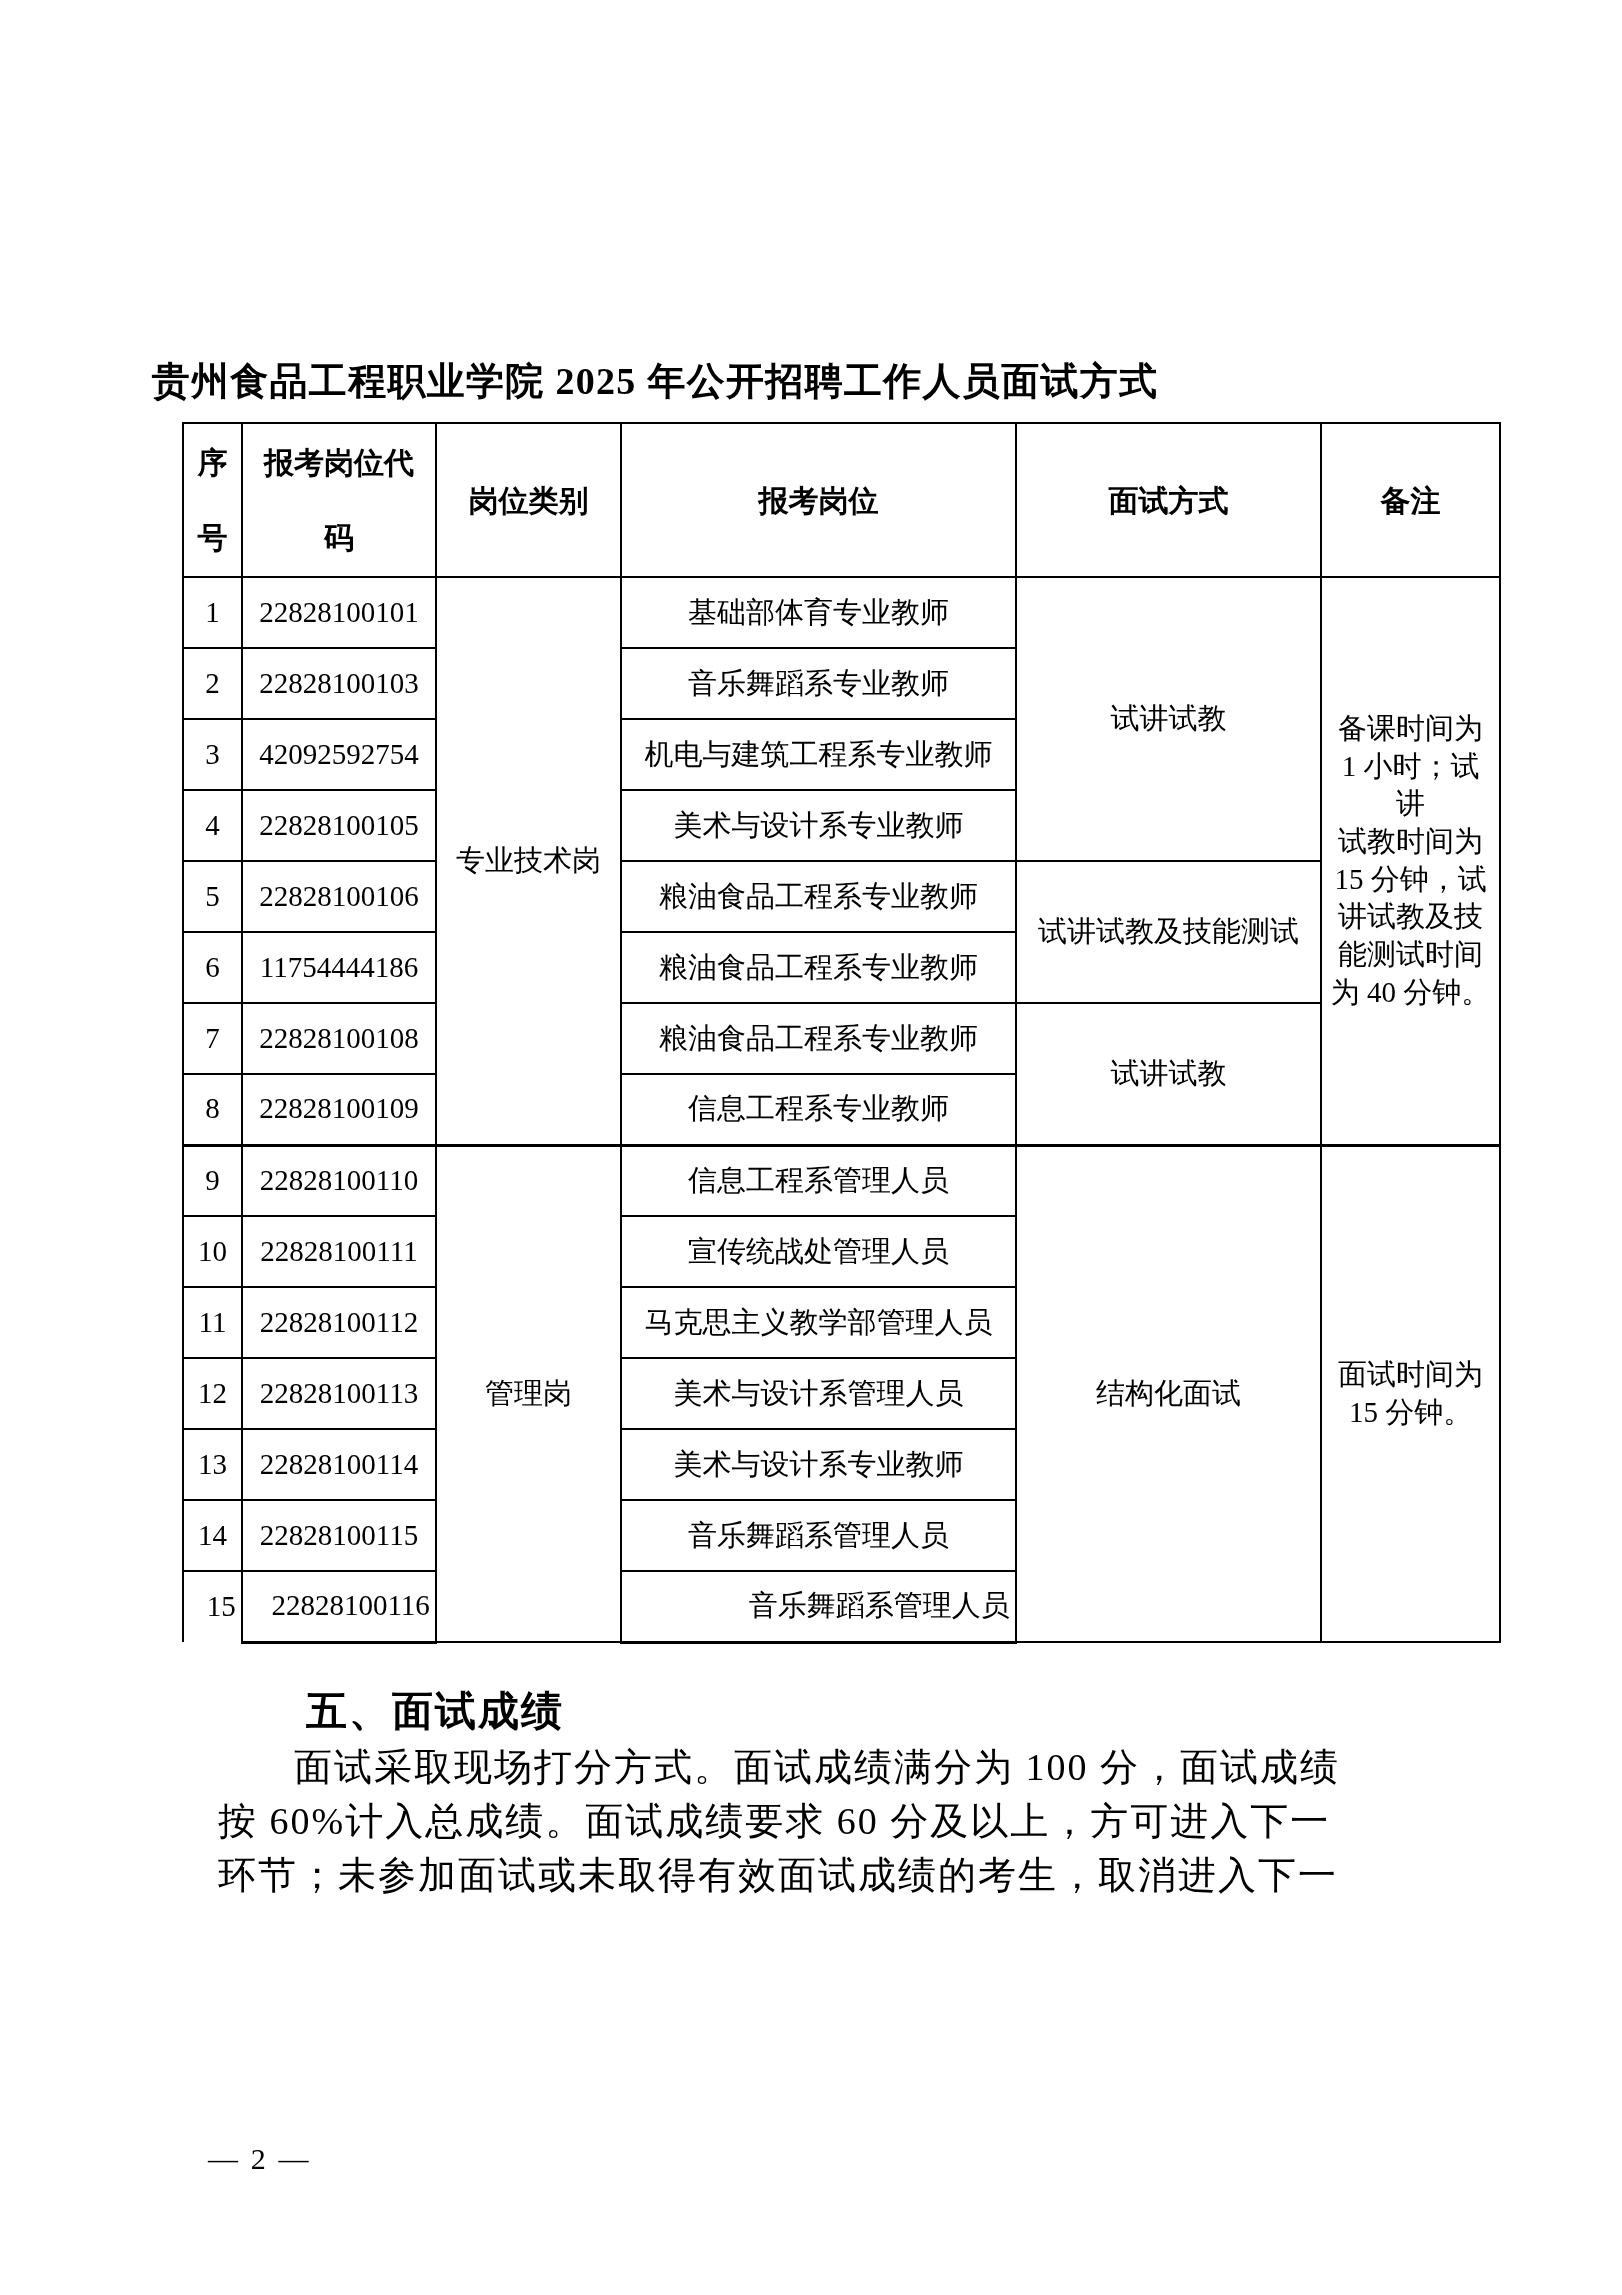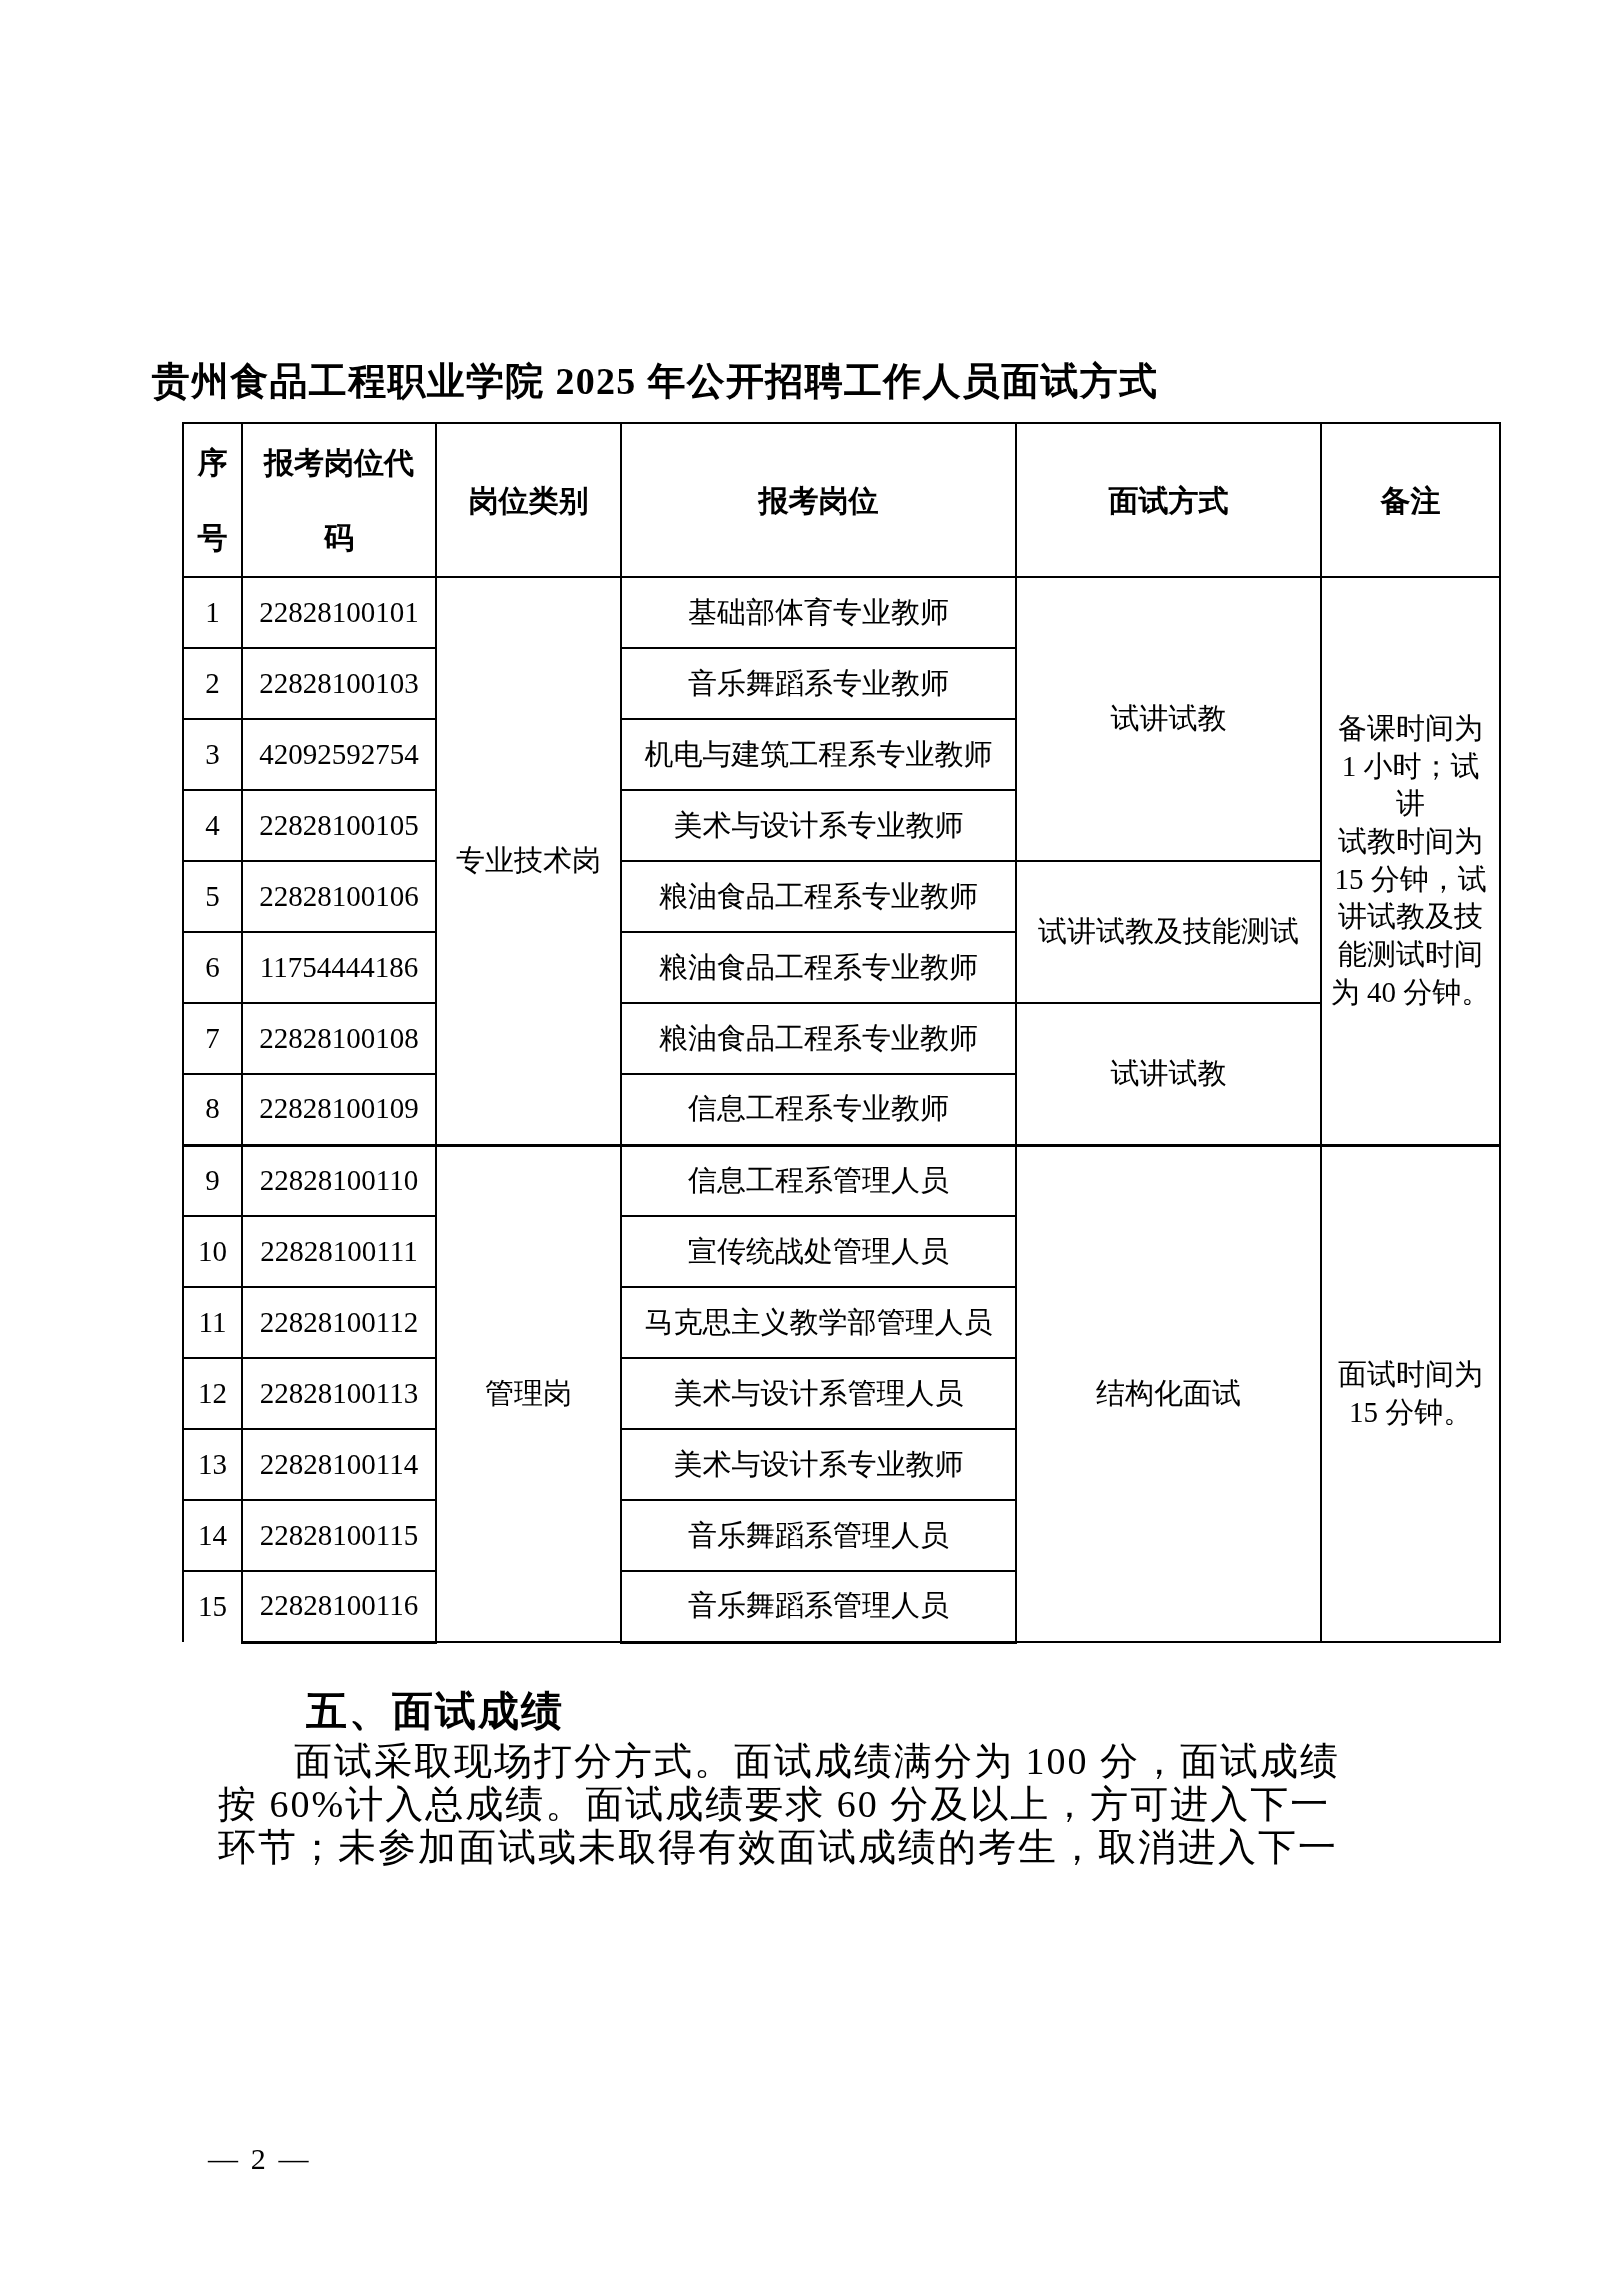--- a/index.html
+++ b/index.html
@@ -42,21 +42,21 @@
   }
   table.main td {
     font-size: 29px;
     line-height: 1.3;
   }
   thead tr { height: 154px; }
   tbody tr { height: 71px; }
   
   thead th { border-top: 3.9px solid #000; border-bottom: 3.9px solid #000; }
   tr.r9 td { border-top: 3.9px solid #000; }
-  tr.r15 td, td.bottom-thick { border-bottom: 3.9px solid #000; }
+  tr.r15 td, td.bottom-thick { border-bottom: 3.9px solid #000; text-align: right; }
   tr.r15 td.seq { border-bottom: none; } 
   td.remark {
     font-size: 27.5px;
     line-height: 2.62;
     white-space: pre-line;
     padding: 0 3.9px;
   }
   td.method { font-size: 29px; }
   .section-heading {
     position: absolute;
@@ -64,21 +64,21 @@
     font-size: 41px;
     font-weight: bold;
     font-family: "Liberation Sans", sans-serif;
     letter-spacing: 2px;
   }
   .body-paragraph {
     position: absolute;
     left: 218px; top: 1740px;
     width: 1227px;
     font-size: 38px;
-    line-height: 43px;
+    line-height: 54px;
     letter-spacing: 2px;
     white-space: pre-line;
     text-indent: 2em;
     font-family: "Liberation Serif", serif;
   }
   .page-footer {
     position: absolute;
     left: 208px; top: 2142px;
     font-size: 30px;
     letter-spacing: 2.6px;

